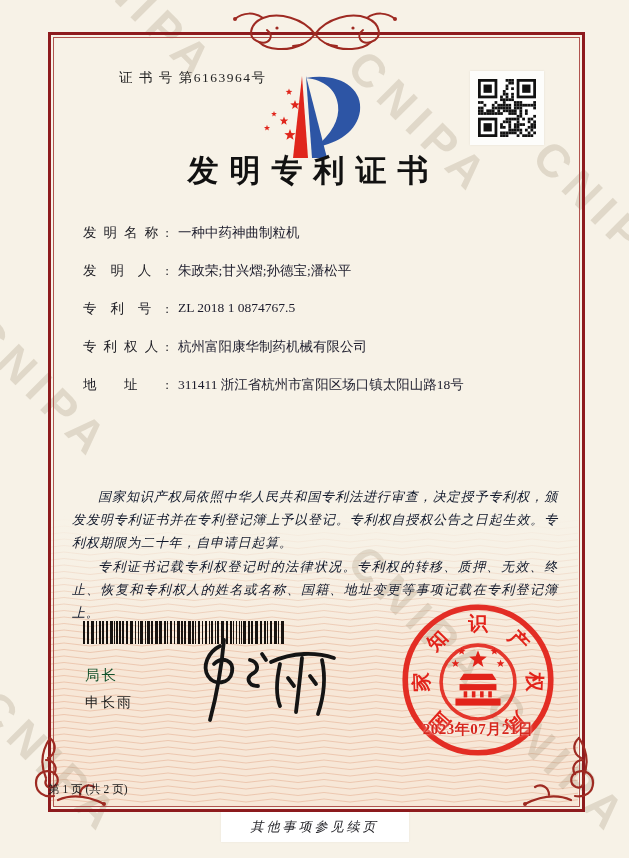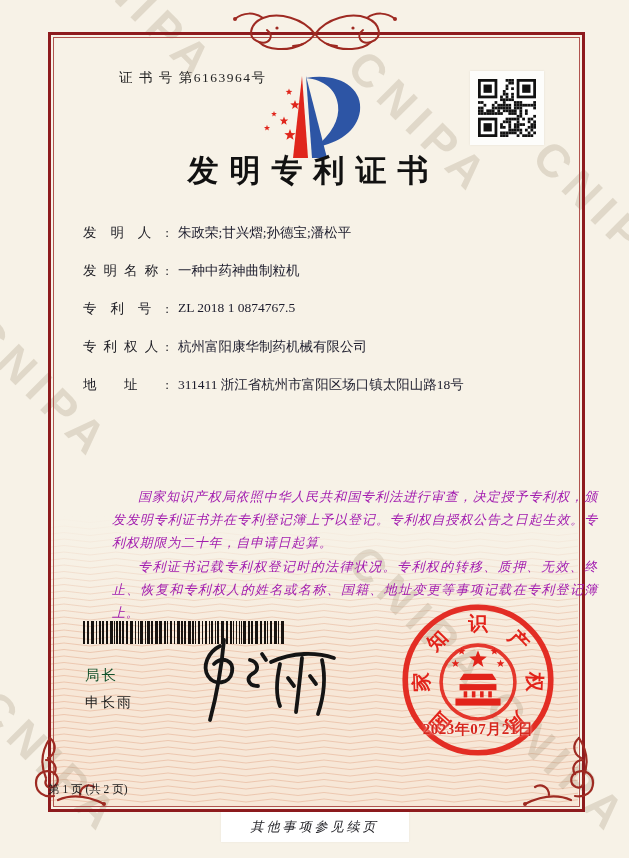--- a/index.html
+++ b/index.html
@@ -29,21 +29,21 @@
   .title{position:absolute;left:48px;width:531px;top:150px;z-index:5;text-align:center;
          font-size:31px;font-weight:bold;letter-spacing:11px;color:#111;}
   
   .fields{position:absolute;left:83px;top:224px;width:470px;z-index:5;}
   .frow{height:38px;font-size:13.5px;white-space:nowrap;}
   .flabel{display:inline-block;width:86px;text-align:justify;text-align-last:justify;color:#1d1d24;vertical-align:top;}
   .fvalue{margin-left:9px;color:#1c1c2c;}
   .grow2{margin-left:38px;}
   
   .bodytext{position:absolute;left:72px;top:486px;width:486px;z-index:5;font-size:13px;
-            font-style:oblique;line-height:1.75;letter-spacing:0.8px;color:#a21caf;text-align:justify;margin-left:40px;}
+            font-style:oblique;line-height:1.75;letter-spacing:0.8px;color:#0f172a;text-align:justify;}
   .bodytext p{margin:0 0 2px 0;text-indent:2em;}
   
   .barcode{position:absolute;left:83px;top:621px;height:23px;display:flex;align-items:stretch;z-index:5;}
   .barcode .b{background:#17120f;}
   
   .sigtitle{position:absolute;left:85px;top:666px;z-index:5;font-family:"Liberation Sans",sans-serif;
             font-size:14.5px;letter-spacing:2px;color:#14532d;}
   .signame{position:absolute;left:85px;top:694px;z-index:5;font-family:Liberation Sans, sans-serif;
            font-size:14px;letter-spacing:2px;color:#1b1b1b;}
   .sigscript{position:absolute;left:168px;top:634px;z-index:6;}
@@ -330,24 +330,24 @@
         <rect x="0" y="14" width="7" height="7" fill="#111"></rect>
         <rect x="1" y="15" width="5" height="5" fill="#fff"></rect>
         <rect x="2" y="16" width="3" height="3" fill="#111"></rect>
       </svg>
   </div>
 
   <div class="title">发明专利证书</div>
 
   <div class="fields">
     <div class="frow">
+      <span class="flabel">发明名称:</span><span class="fvalue">一种中药神曲制粒机</span>
+    </div>
+    <div class="frow">
       <span class="flabel">发明人:</span><span class="fvalue">朱政荣;甘兴熠;孙德宝;潘松平</span>
-    </div>
-    <div class="frow">
-      <span class="flabel">发明名称:</span><span class="fvalue">一种中药神曲制粒机</span>
     </div>
     <div class="frow">
       <span class="flabel">专利号:</span><span class="fvalue">ZL 2018 1 0874767.5</span>
     </div>
     <div class="frow">
       <span class="flabel">专利权人:</span><span class="fvalue">杭州富阳康华制药机械有限公司</span>
     </div>
     <div class="frow">
       <span class="flabel">地址:</span><span class="fvalue">311411 浙江省杭州市富阳区场口镇太阳山路18号</span>
     </div>

